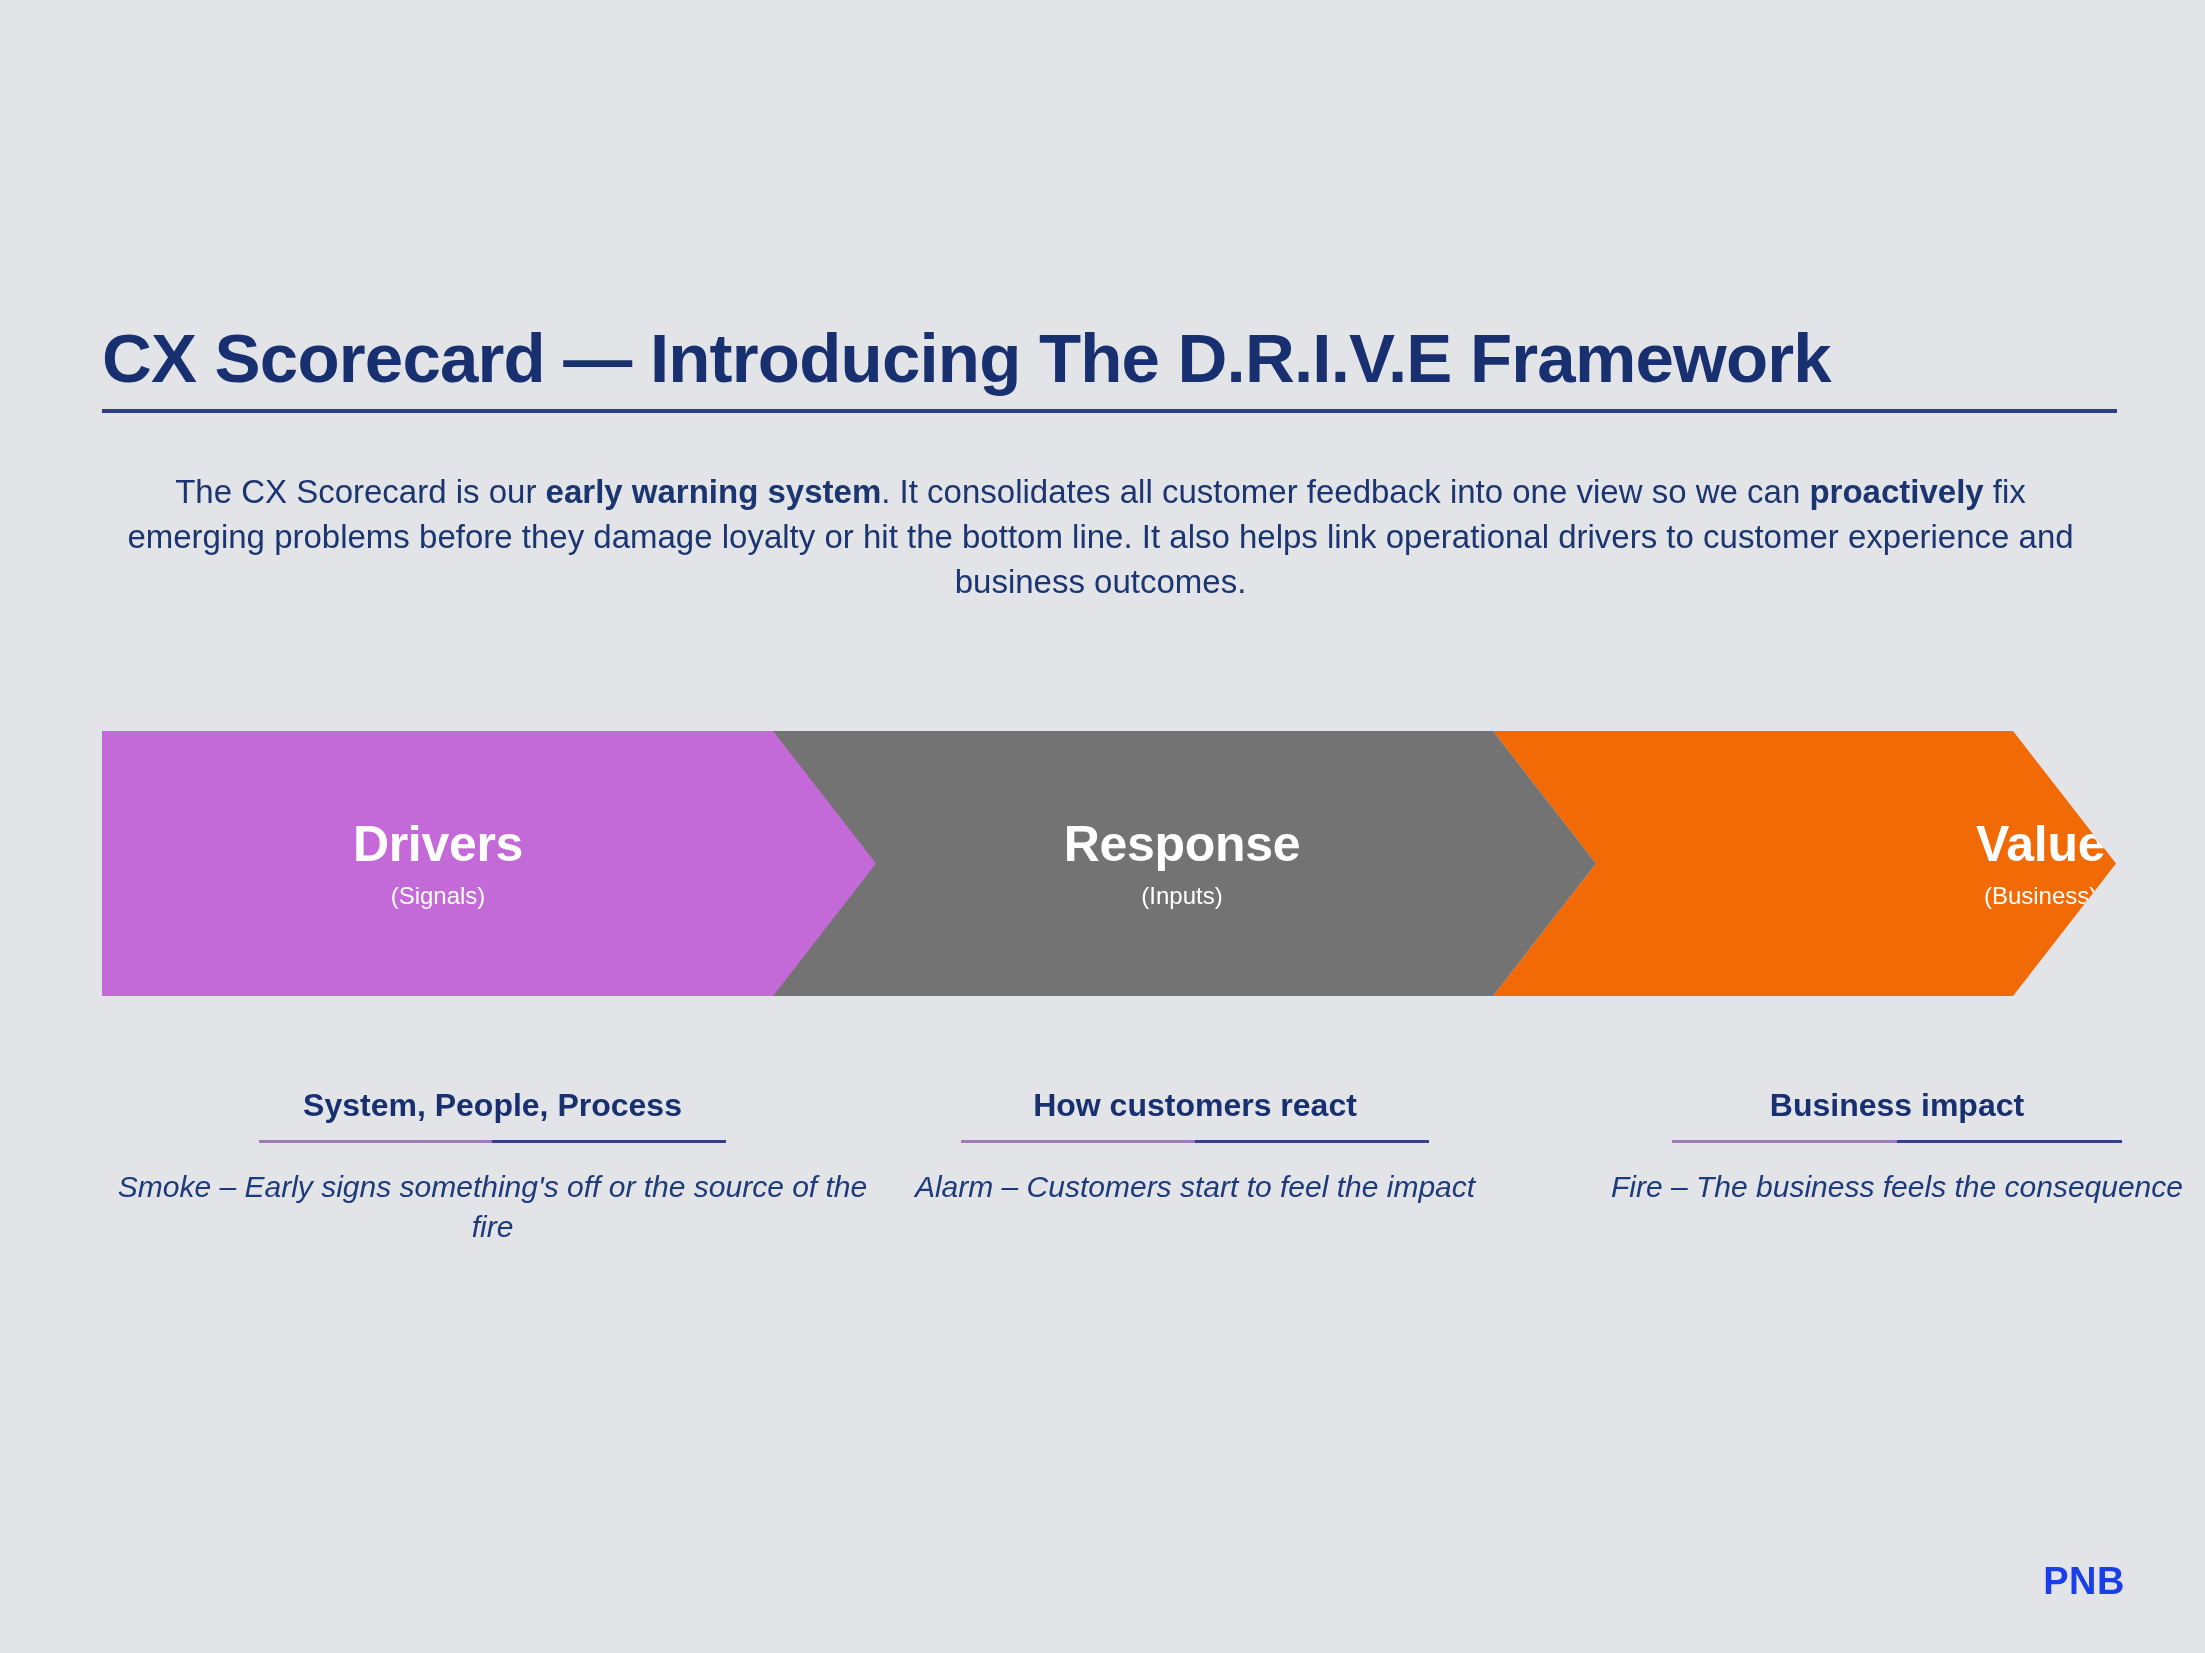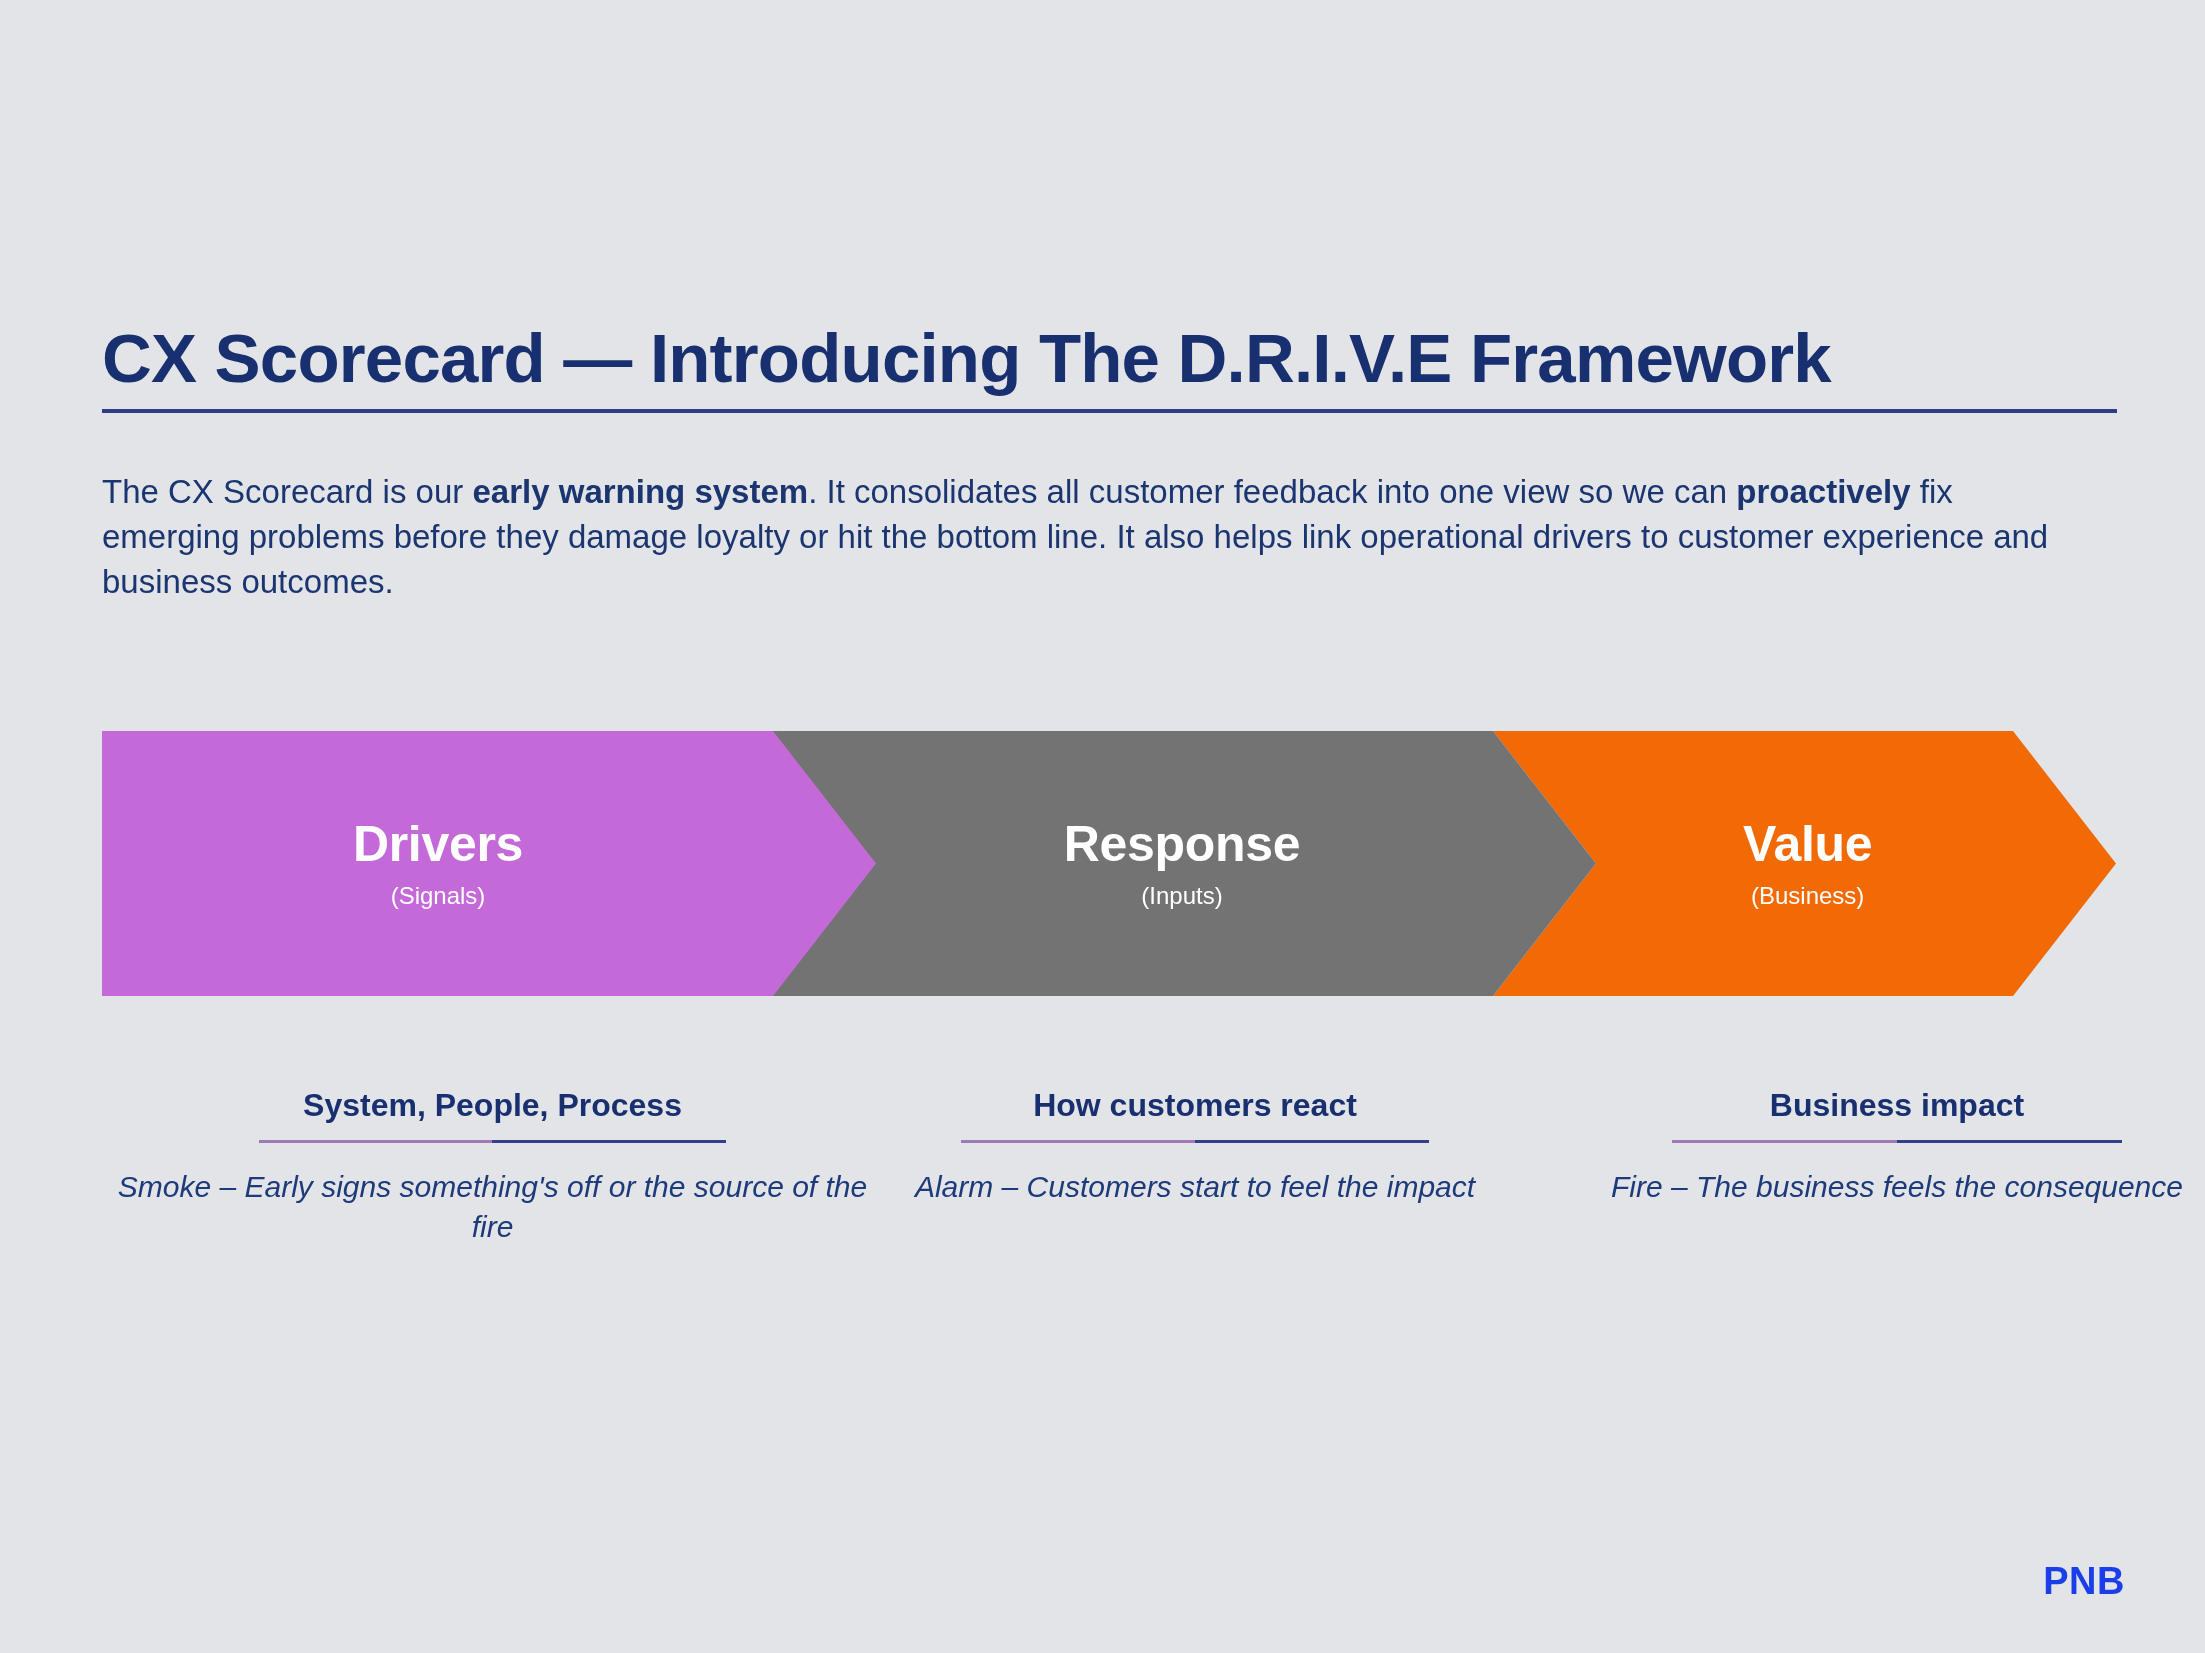--- a/index.html
+++ b/index.html
@@ -45,20 +45,21 @@
   
   .intro {
     position: absolute;
     left: 102px;
     top: 469px;
     width: 1997px;
     font-size: 33px;
     line-height: 1.37;
     color: #1b3570;
     font-weight: 400;
+    text-align: center;
   }
   .intro b { font-weight: 700; }
 
   
   .chevrons {
     position: absolute;
     left: 102px;
     top: 731px;
     width: 2014px;
     height: 265px;
@@ -87,20 +88,21 @@
     background: #737373;
     clip-path: polygon(0 0, calc(100% - 103px) 0, 100% 50%, calc(100% - 103px) 100%, 0 100%, 103px 50%);
     z-index: 2;
   }
   .chev-3 {
     left: 1391px;
     width: 623px;
     background: #f26a05;
     clip-path: polygon(0 0, calc(100% - 103px) 0, 100% 50%, calc(100% - 103px) 100%, 0 100%, 103px 50%);
     z-index: 1;
+    align-items: flex-end;
   }
   .chev-inner {
     display: flex;
     flex-direction: column;
     align-items: center;
     transform: translateX(-48px);
   }
   .chev-3 .chev-inner { transform: translateX(-10.8px); }
   .chev-2 .chev-inner { transform: translateX(-16px); }
   .chev-1 .chev-inner { transform: translateX(-65px); }

